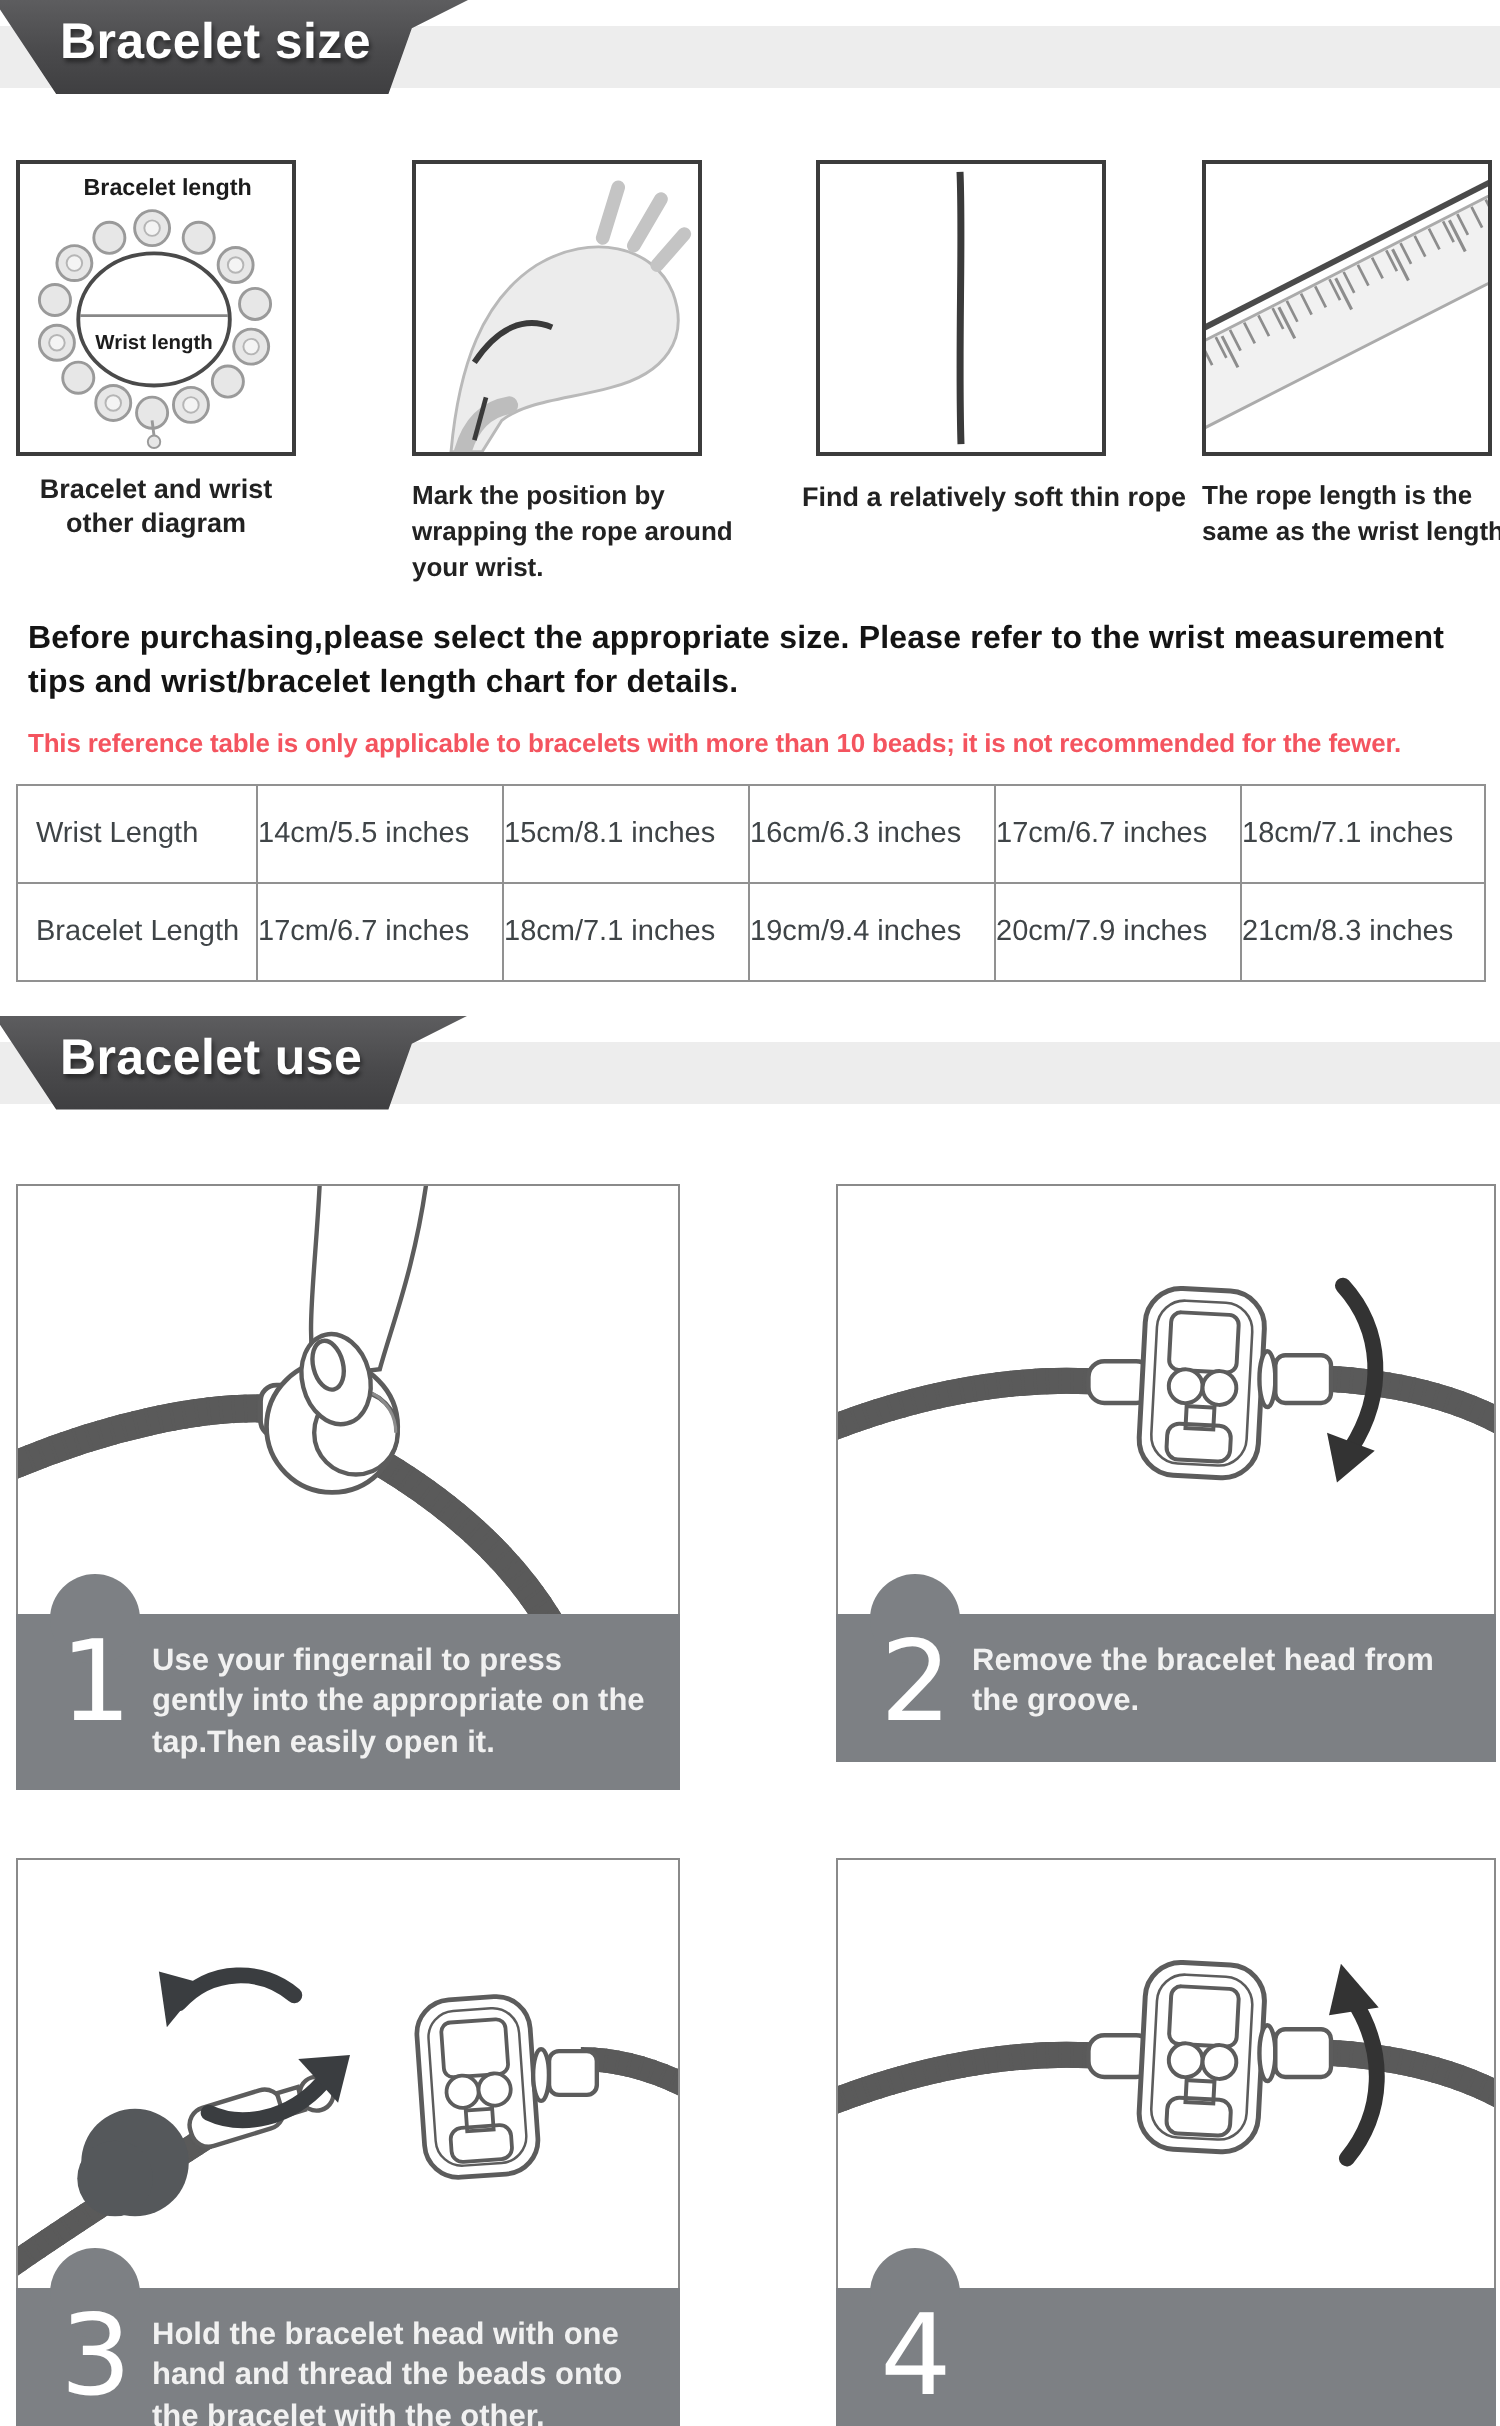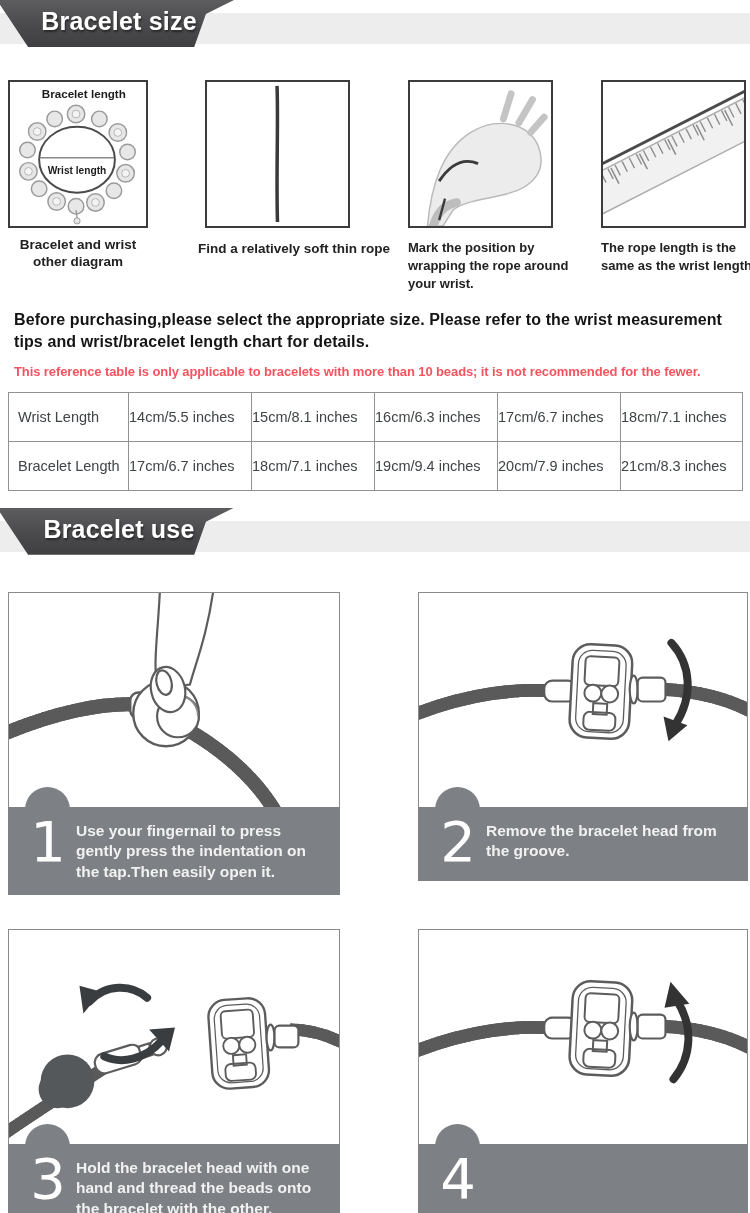--- a/index.html
+++ b/index.html
@@ -6,21 +6,21 @@
   html,body { width:750px; background:#fff; font-family:"Liberation Sans", sans-serif; color:#1f1f1f; }
   body { height:1213px; overflow:hidden; position:relative; }
 
   
   .banner { position:relative; height:48px; }
   .banner .band { position:absolute; top:13px; left:0; right:0; height:31px; background:#ededed; }
   .banner .ribbon {
     position:absolute; top:0; left:0; width:234px; height:47px;
     background:linear-gradient(180deg,#5d5d5f 0%,#4a4a4c 55%,#3f3f41 100%);
     clip-path:polygon(0 0, 100% 0, 88% 30%, 83% 100%, 12% 100%, 0 10%);
-    display:flex; align-items:center; justify-content:center; padding:2px 26px 6px 30px;
+    display:flex; align-items:center; justify-content:flex-start; padding:2px 26px 6px 30px;
   }
   .banner .ribbon span {
     color:#fff; font-size:25px; font-weight:bold; letter-spacing:.2px; white-space:nowrap;
     text-shadow:1px 2px 2px rgba(0,0,0,.45);
   }
 
   
   .figures { display:flex; align-items:flex-start; padding:32px 0 0 8px; }
   .figure { flex:0 0 auto; }
   .figbox { height:148px; background:#fff; border:2px solid #3c3c3c; overflow:hidden; }
@@ -114,40 +114,40 @@
         <ellipse cx="69" cy="80" rx="39" ry="34" fill="#fff" stroke="#4a4a4a" stroke-width="2"></ellipse>
         <line x1="31" y1="78" x2="107" y2="78" stroke="#888" stroke-width="1.4"></line>
         <text x="69" y="95" text-anchor="middle" font-size="10.5" class="svgtext">Wrist length</text>
         <line x1="68" y1="132" x2="69" y2="140" stroke="#9a9a9a" stroke-width="1.5"></line>
         <circle cx="69" cy="143" r="3.2" fill="#e7e7e7" stroke="#9a9a9a"></circle>
       </svg>
     </div>
     <div class="fig-cap cap1">Bracelet and wrist other diagram</div>
   </div>
 
-  <div class="figure f2">
-    <div class="figbox">
-      <svg viewBox="0 0 145 148">
-        <path d="M 72 4 C 73.5 40 71 95 72.5 144" fill="none" stroke="#3a3a3a" stroke-width="3.6"></path>
-      </svg>
-    </div>
-    <div class="fig-cap cap2">Find a relatively soft thin rope</div>
-  </div>
-
   <div class="figure f3">
     <div class="figbox">
       <svg viewBox="0 0 145 148">
         <path d="M 18 148 C 22 104 34 70 62 52 C 90 35 122 42 132 66 C 141 90 128 108 100 115 C 78 121 56 122 44 132 L 34 148 Z" fill="#ececec" stroke="#b9b9b9" stroke-width="1.5"></path>
         <path d="M 96 38 L 104 12 M 112 42 L 126 18 M 124 52 L 138 36" stroke="#c4c4c4" stroke-width="7" stroke-linecap="round" fill="#ececec"></path>
         <path d="M 30 102 C 42 84 56 78 70 84" fill="none" stroke="#3a3a3a" stroke-width="3"></path>
         <path d="M 24 148 C 28 134 36 126 48 124" fill="none" stroke="#bdbdbd" stroke-width="9" stroke-linecap="round"></path>
         <path d="M 36 120 L 30 142" stroke="#3a3a3a" stroke-width="2.4" fill="none"></path>
       </svg>
     </div>
     <div class="fig-cap cap3">Mark the position by wrapping the rope around your wrist.</div>
+  </div>
+
+  <div class="figure f2">
+    <div class="figbox">
+      <svg viewBox="0 0 145 148">
+        <path d="M 72 4 C 73.5 40 71 95 72.5 144" fill="none" stroke="#3a3a3a" stroke-width="3.6"></path>
+      </svg>
+    </div>
+    <div class="fig-cap cap2">Find a relatively soft thin rope</div>
   </div>
 
   <div class="figure f4">
     <div class="figbox">
       <svg viewBox="0 0 145 148">
         <g transform="rotate(-27 72 74)">
           <line x1="-30" y1="50" x2="185" y2="50" stroke="#4a4a4a" stroke-width="3"></line>
           <rect x="-30" y="56" width="215" height="40" fill="#f1f1f1" stroke="#ababab" stroke-width="1.5"></rect>
           <line x1="-28" y1="63" x2="183" y2="63" stroke="#8d8d8d" stroke-width="12" stroke-dasharray="1.4 6.8"></line>
           <line x1="-25" y1="67" x2="183" y2="67" stroke="#8d8d8d" stroke-width="18" stroke-dasharray="1.6 31.2"></line>
@@ -219,21 +219,21 @@
         <g fill="#fff" stroke="#5c5c5c" stroke-width="2.2">
           <path d="M 152 -6 C 150 40 144 76 150 96 L 182 92 C 188 70 200 40 206 -6 Z"></path>
           <ellipse cx="160" cy="97" rx="17" ry="23" transform="rotate(-14 160 97)"></ellipse>
           <ellipse cx="156" cy="90" rx="7.5" ry="12.5" transform="rotate(-14 156 90)"></ellipse>
         </g>
       </svg>
     </div>
     <div class="capbar">
       <div class="bump"></div>
       <div class="step-num">1</div>
-      <div class="step-text">Use your fingernail to press gently press the indentation on the tap.Then easily open it.</div>
+      <div class="step-text">Use your fingernail to press gently into the appropriate on the tap.Then easily open it.</div>
     </div>
   </div>
 
   <div class="panel">
     <div class="illus">
       <svg viewBox="0 0 330 215">
         <g>
           <path id="p2a" d="M -4 122 C 50 101 100 95 138 99" fill="none" stroke="#5a5a5a" stroke-width="13"></path>
           <use href="#p2a" stroke="#fff" stroke-width="9.6" fill="none"></use>
           <use href="#p2a" stroke="#ababab" stroke-width="9.6" fill="none" stroke-dasharray="1.6 4.6"></use>

